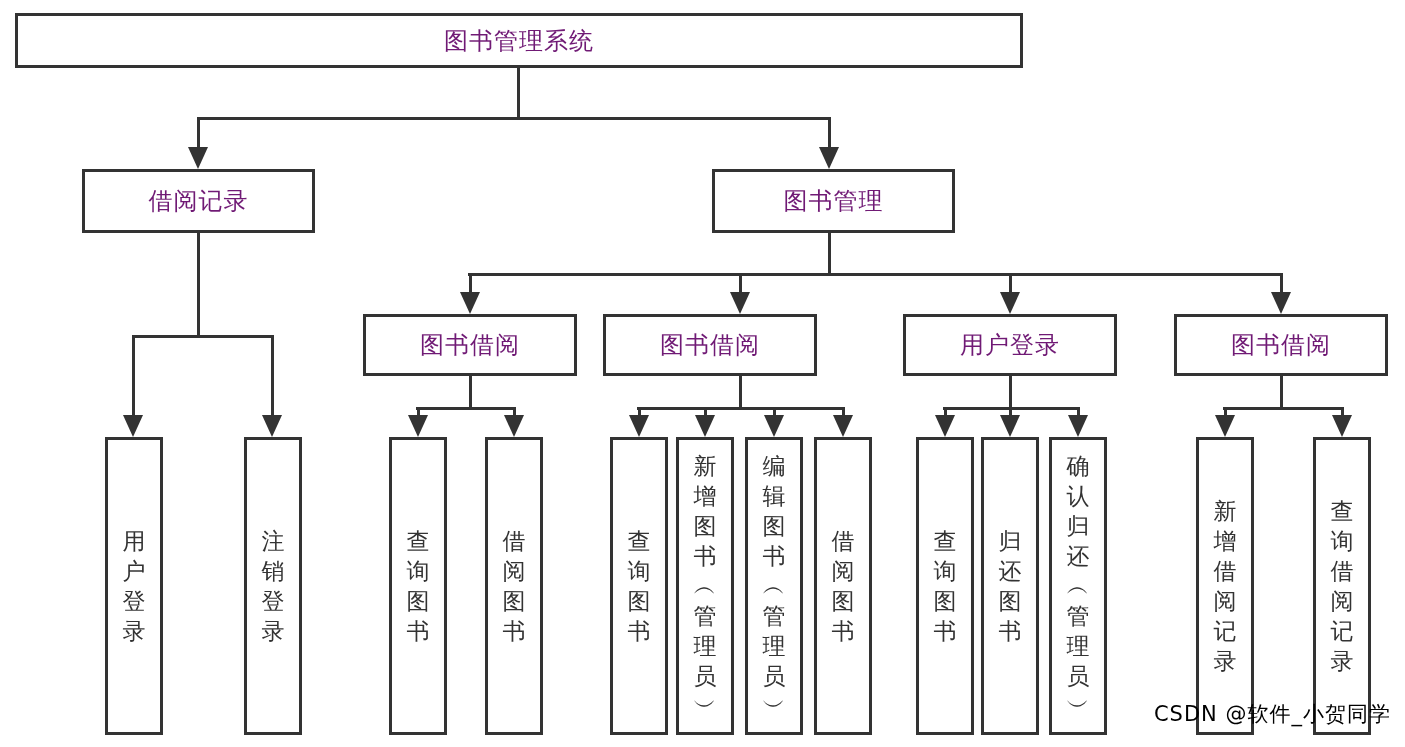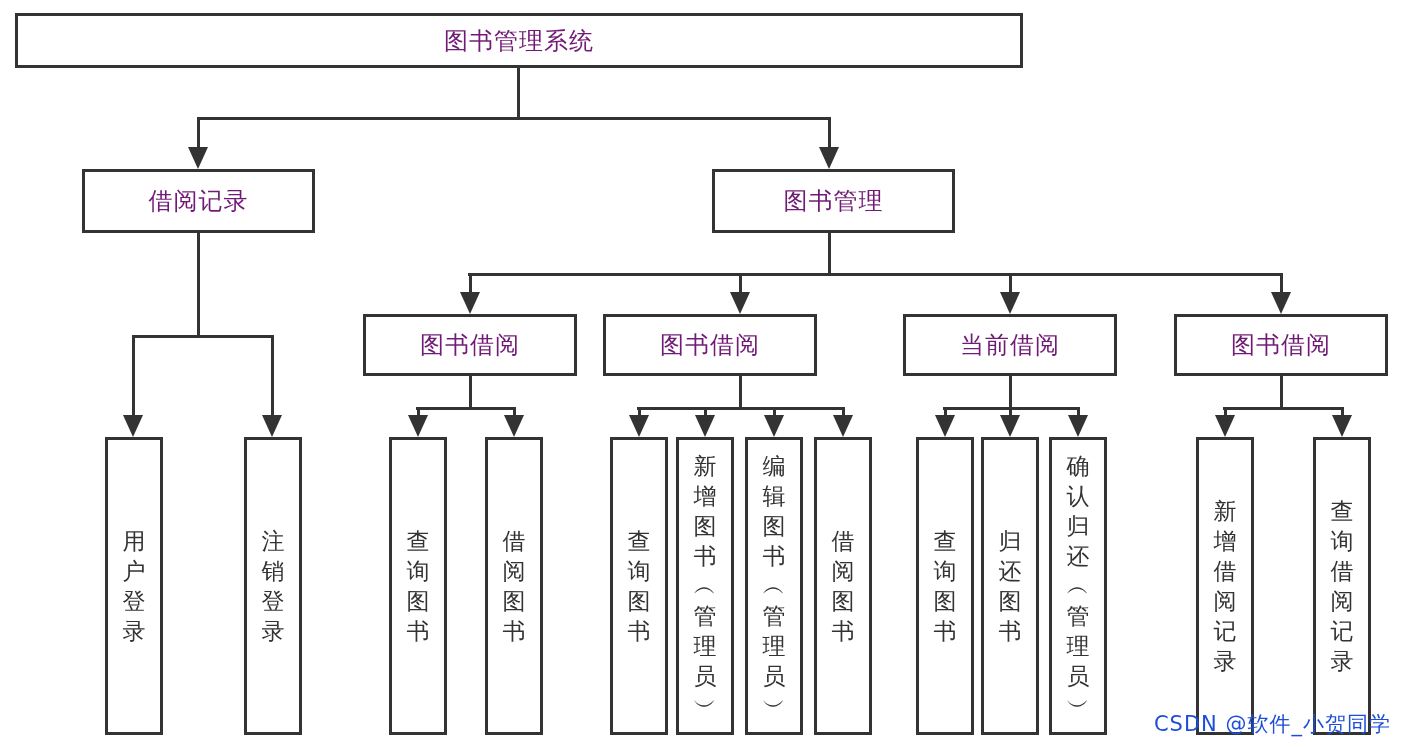--- a/index.html
+++ b/index.html
@@ -24,22 +24,22 @@
   .vchar{display:block;font-size:23px;line-height:30px;height:30px;text-align:center;}
   .hl,.vl{position:absolute;background:#333333;}
   .hl{height:3px;}
   .vl{width:3px;}
   .arrow{
     position:absolute;width:0;height:0;
     border-left:10px solid transparent;border-right:10px solid transparent;
     border-top:22px solid #333333;
   }
   .watermark{
-    position:absolute;right:14px;bottom:9px;z-index:10;
-    font-size:21px;color:#1d4ed8;letter-spacing:1px;white-space:nowrap;margin-left:12px;
+    position:absolute;right:14px;bottom:19px;z-index:10;
+    font-size:21px;color:#000000;letter-spacing:1px;white-space:nowrap;margin-left:12px;
   }
 </style>
 </head>
 <body>
 
 <div id="canvas">
 
   <div class="node lvl1">
     <span>图书管理系统</span>
   </div>
@@ -76,21 +76,21 @@
   <div class="vl" style="left:1280px;top:276px;height:17px;"></div>
   <div class="arrow" style="left:1271px;top:292px;"></div>
 
   <div class="node lvl3" style="left:363px;">
     <span>图书借阅</span>
   </div>
   <div class="node lvl3" style="left:603px;">
     <span>图书借阅</span>
   </div>
   <div class="node lvl3" style="left:903px;">
-    <span>当前借阅</span>
+    <span>用户登录</span>
   </div>
   <div class="node lvl3" style="left:1174px;">
     <span>图书借阅</span>
   </div>
 
   <div class="vl" style="left:469px;top:376px;height:31px;"></div>
   <div class="hl" style="left:416px;top:407px;width:100px;"></div>
   <div class="vl" style="left:417px;top:410px;height:7px;"></div>
   <div class="arrow" style="left:408px;top:415px;"></div>
   <div class="vl" style="left:513px;top:410px;height:7px;"></div>

